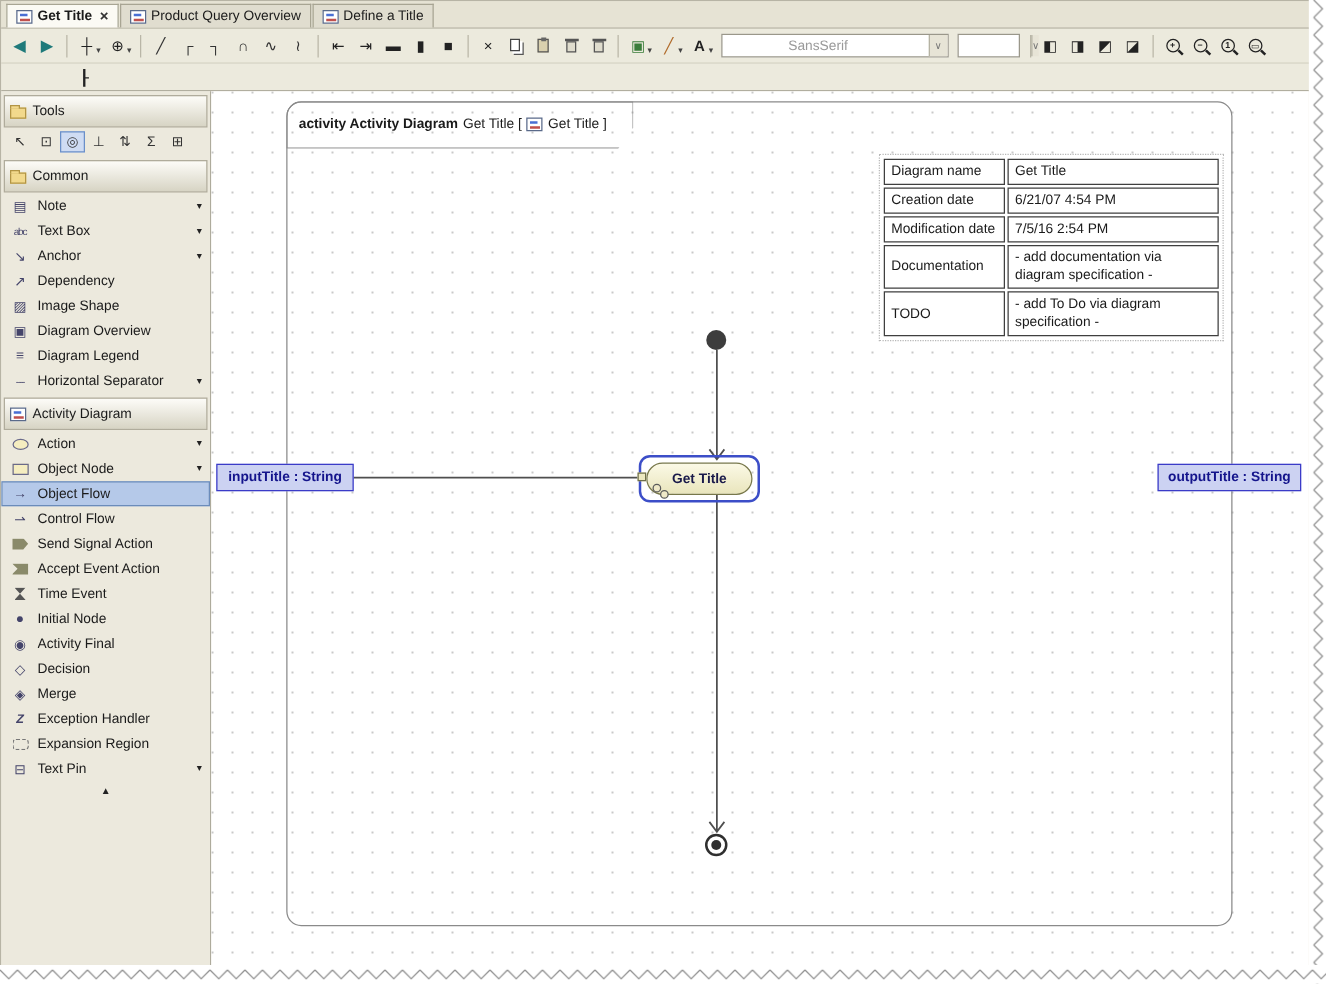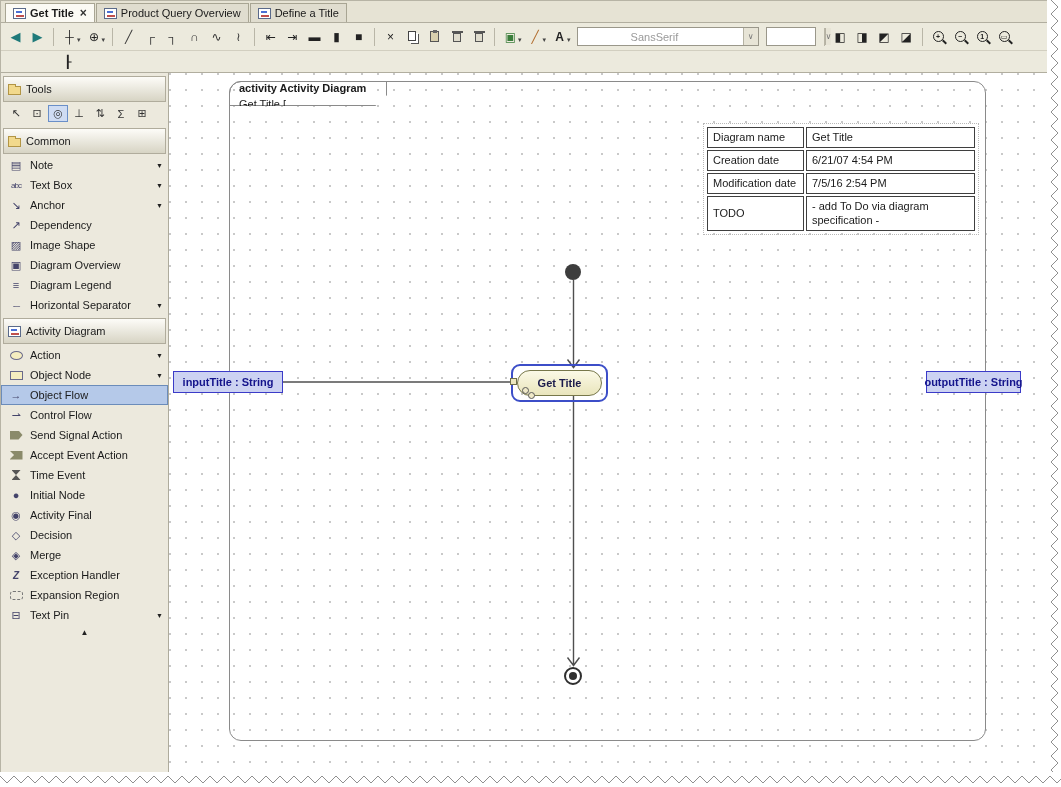--- a/index.html
+++ b/index.html
@@ -84,25 +84,25 @@
   .si-region { width:13px; height:9px; border:1px dashed #777; border-radius:3px; }
   .sb-up { text-align:center; font-size:8px; color:#222; padding:3px 0; }
 
   
   .canvas { flex:1; position:relative; background-color:#ffffff; overflow:hidden;
     background-image:radial-gradient(circle,#c9c9c9 1px,rgba(0,0,0,0) 1.2px);
     background-size:16px 16px; background-position:9px 9px; }
 
   .frame { position:absolute; left:60px; top:8px; width:757px; height:660px;
     border:1px solid #8a8a8a; border-radius:12px; }
-  .frame-header { position:absolute; left:-1px; top:-1px; height:25px;
-    display:inline-flex; gap:4px; padding:0 20px 2px 9px;
+  .frame-header { position:absolute; left:-1px; top:-1px; height:38px;
+    display:inline-flex; align-items:center; gap:4px; padding:0 20px 2px 9px;
     border:1px solid #8a8a8a; border-top-left-radius:12px;
     clip-path:polygon(0 0,100% 0,100% 55%,calc(100% - 12px) 100%,0 100%);
-    white-space:nowrap;flex-direction:column; }
+    white-space:nowrap; }
   .fh-bold { font-weight:bold; }
 
   .info-wrap { position:absolute; left:535px; top:51px; padding:1px; outline:1px dotted #b8b8b8; }
   .info-table { border-collapse:separate; border-spacing:2px; }
   .info-table td { border:1px solid #3f3f3f; background:#fff; padding:2px 5px; vertical-align:middle; line-height:1.35; }
   .info-table td.k { width:97px; height:18px; }
   .info-table td.v { width:169px; }
 
   .initial-node { position:absolute; left:396px; top:191px; width:16px; height:16px;
     border-radius:50%; background:#3d3d3d; }
@@ -123,21 +123,21 @@
   .pin-square { position:absolute; left:341px; top:305px; width:7px; height:7px;
     background:#ece8c0; border:1px solid #6f6f4a; }
   .handle { position:absolute; width:7px; height:7px; border:1px solid #5a5a5a;
     border-radius:50%; background:#efe9c8; }
   .handle.h1 { left:353px; top:314px; }
   .handle.h2 { left:359px; top:319px; }
 
   .flow-label { position:absolute; top:298px; height:22px; display:flex; align-items:center; justify-content:center;
     background:#ccd2f2; border:1px solid #3b3bc8; font-weight:bold; color:#14148c; white-space:nowrap; }
   .flow-label.input { left:4px; width:110px; }
-  .flow-label.output { left:757px; width:95px; }
+  .flow-label.output { left:757px; width:115px; }
 
   
   .torn-r { position:absolute; left:1047px; top:0; }
   .torn-b { position:absolute; left:0; top:772px; }
 </style>
 </head>
 <body>
 
 <div class="app">
 
@@ -395,20 +395,24 @@
             <td class="k">Diagram name</td>
             <td class="v">Get Title</td>
           </tr>
           <tr>
             <td class="k">Creation date</td>
             <td class="v">6/21/07 4:54 PM</td>
           </tr>
           <tr>
             <td class="k">Modification date</td>
             <td class="v">7/5/16 2:54 PM</td>
+          </tr>
+          <tr>
+            <td class="k">Documentation</td>
+            <td class="v">- add documentation via diagram specification -</td>
           </tr>
           <tr>
             <td class="k">TODO</td>
             <td class="v">- add To Do via diagram specification -</td>
           </tr>
         </tbody>
           </table>
       </div>
 
       <svg class="edges" width="879" height="700" viewBox="0 0 879 700">

